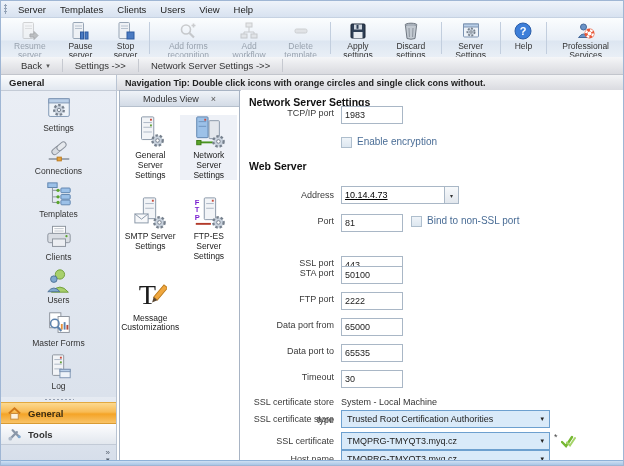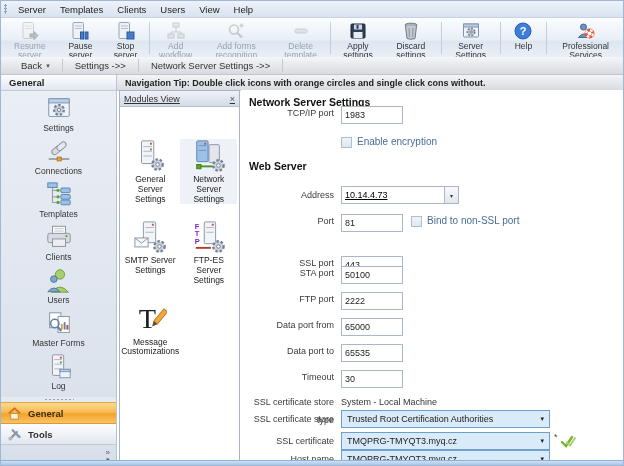--- a/index.html
+++ b/index.html
@@ -57,23 +57,23 @@
   .bn-general{background:linear-gradient(#fcd98f,#f8bb55 45%,#f4a427 55%,#f9c368);
     border-top:1px solid #e2a93f;border-bottom:1px solid #d99b33;}
   .bn-tools{background:linear-gradient(#fdfdfe,#e2e7ee);color:#333;}
   .bn-rest{position:relative;height:22px;}
   .chevron-btn{position:absolute;right:6px;top:4px;font-size:8px;color:#55606e;line-height:1;}
   .chevron-btn .dn{display:block;text-align:center;font-size:7px;margin-top:-1px;}
   
   .modules{position:absolute;left:118px;top:89px;width:121px;bottom:4px;background:#fff;
     border:1px solid #a8b4c4;box-sizing:border-box;}
   .modules-header{height:15px;background:linear-gradient(#eff3f8,#d3dbe6);border-bottom:1px solid #b6c0cd;
-    display:flex;align-items:center;justify-content:space-between;padding:0 4px;font-size:9px;color:#333;text-decoration:underline;}
+    display:flex;align-items:center;justify-content:space-between;padding:0 23px;font-size:9px;color:#333;}
   .modules-close{font-size:9px;color:#555;}
-  .modules-grid{display:grid;grid-template-columns:1fr 1fr;row-gap:16px;padding:8px 1px;justify-items:center;margin-top:24px;}
+  .modules-grid{display:grid;grid-template-columns:1fr 1fr;row-gap:16px;padding:8px 1px;justify-items:center;}
   .module{width:57px;text-align:center;font-size:8.5px;line-height:1.15;color:#222;
     display:flex;flex-direction:column;align-items:center;}
   .module .micon{width:34px;height:34px;margin-bottom:2px;}
   .module.selected{background:#eef1f7;}
   .module.span1{grid-column:1;}
   
   .main{position:absolute;left:240px;top:89px;right:0;bottom:4px;background:#fff;overflow:hidden;}
   .sect{position:absolute;left:8px;font-size:10.5px;font-weight:bold;color:#111;}
   .frow{position:absolute;left:0;height:18px;}
   .flabel{position:absolute;left:0;width:93px;text-align:right;font-size:9px;color:#3a3a3a;line-height:18px;}
@@ -145,37 +145,37 @@
             <line x1="5" y1="7.5" x2="12" y2="7.5" stroke="#b6c1ce"></line>
             <rect x="11" y="11" width="7" height="7" fill="#4a7ac2" stroke="#2d5aa0"></rect>
           </svg>
       </span>
       <span>Stop server</span>
     </div>
     <div class="tsep"></div>
     <div class="tbtn disabled">
       <span class="ticon">
         <svg viewBox="0 0 20 20">
+            <circle cx="8" cy="8.5" r="4.5" fill="none" stroke="#8b97a6" stroke-width="1.6"></circle>
+            <line x1="11.5" y1="12" x2="16" y2="16.5" stroke="#8b97a6" stroke-width="2.2"></line>
+            <path d="M13.5 4.5 h4 M15.5 2.5 v4" stroke="#6faf3f" stroke-width="1.6"></path>
+          </svg>
+      </span>
+      <span>Add forms recognition</span>
+    </div>
+    <div class="tbtn disabled">
+      <span class="ticon">
+        <svg viewBox="0 0 20 20">
             <rect x="7" y="2" width="6" height="4" fill="#cfd6df" stroke="#8b97a6"></rect>
             <rect x="2" y="13" width="6" height="4" fill="#cfd6df" stroke="#8b97a6"></rect>
             <rect x="12" y="13" width="6" height="4" fill="#cfd6df" stroke="#8b97a6"></rect>
             <path d="M10 6 v3 M5 13 v-2 h10 v2 M10 9 v2" fill="none" stroke="#8b97a6"></path>
           </svg>
       </span>
       <span>Add workflow</span>
-    </div>
-    <div class="tbtn disabled">
-      <span class="ticon">
-        <svg viewBox="0 0 20 20">
-            <circle cx="8" cy="8.5" r="4.5" fill="none" stroke="#8b97a6" stroke-width="1.6"></circle>
-            <line x1="11.5" y1="12" x2="16" y2="16.5" stroke="#8b97a6" stroke-width="2.2"></line>
-            <path d="M13.5 4.5 h4 M15.5 2.5 v4" stroke="#6faf3f" stroke-width="1.6"></path>
-          </svg>
-      </span>
-      <span>Add forms recognition</span>
     </div>
     <div class="tbtn disabled">
       <span class="ticon">
         <svg viewBox="0 0 20 20">
             <rect x="4" y="8" width="12" height="4" rx="1.5" fill="#c9ced6" stroke="#9aa1ac"></rect>
           </svg>
       </span>
       <span>Delete template</span>
     </div>
     <div class="tsep"></div>

